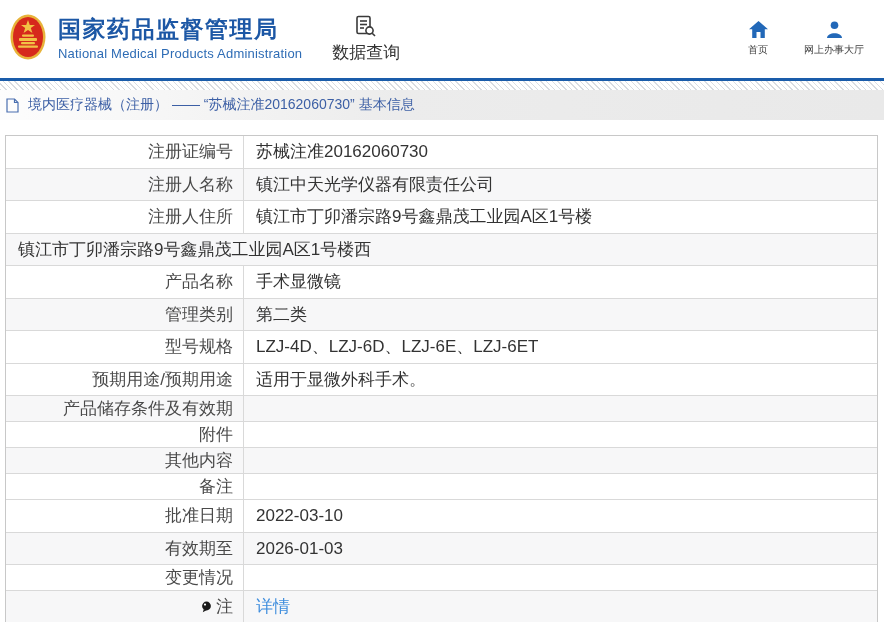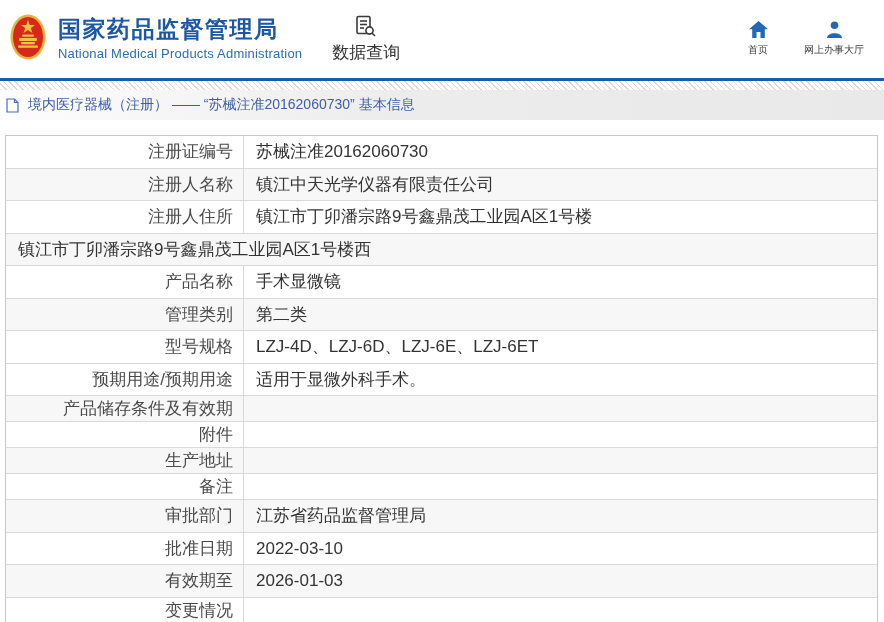--- a/index.html
+++ b/index.html
@@ -167,35 +167,29 @@
         <div class="inner"></div>
       </div>
     </div>
     <div class="row">
       <div class="cell-label">附件</div>
       <div class="cell-value">
         <div class="inner"></div>
       </div>
     </div>
     <div class="row alt">
-      <div class="cell-label">生产地址</div>
+      <div class="cell-label">其他内容</div>
       <div class="cell-value">
         <div class="inner"></div>
       </div>
     </div>
     <div class="row">
       <div class="cell-label">备注</div>
       <div class="cell-value">
         <div class="inner"></div>
-      </div>
-    </div>
-    <div class="row alt">
-      <div class="cell-label">审批部门</div>
-      <div class="cell-value">
-        <div class="inner">江苏省药品监督管理局</div>
       </div>
     </div>
     <div class="row">
       <div class="cell-label">批准日期</div>
       <div class="cell-value">
         <div class="inner">2022-03-10</div>
       </div>
     </div>
     <div class="row alt">
       <div class="cell-label">有效期至</div>

